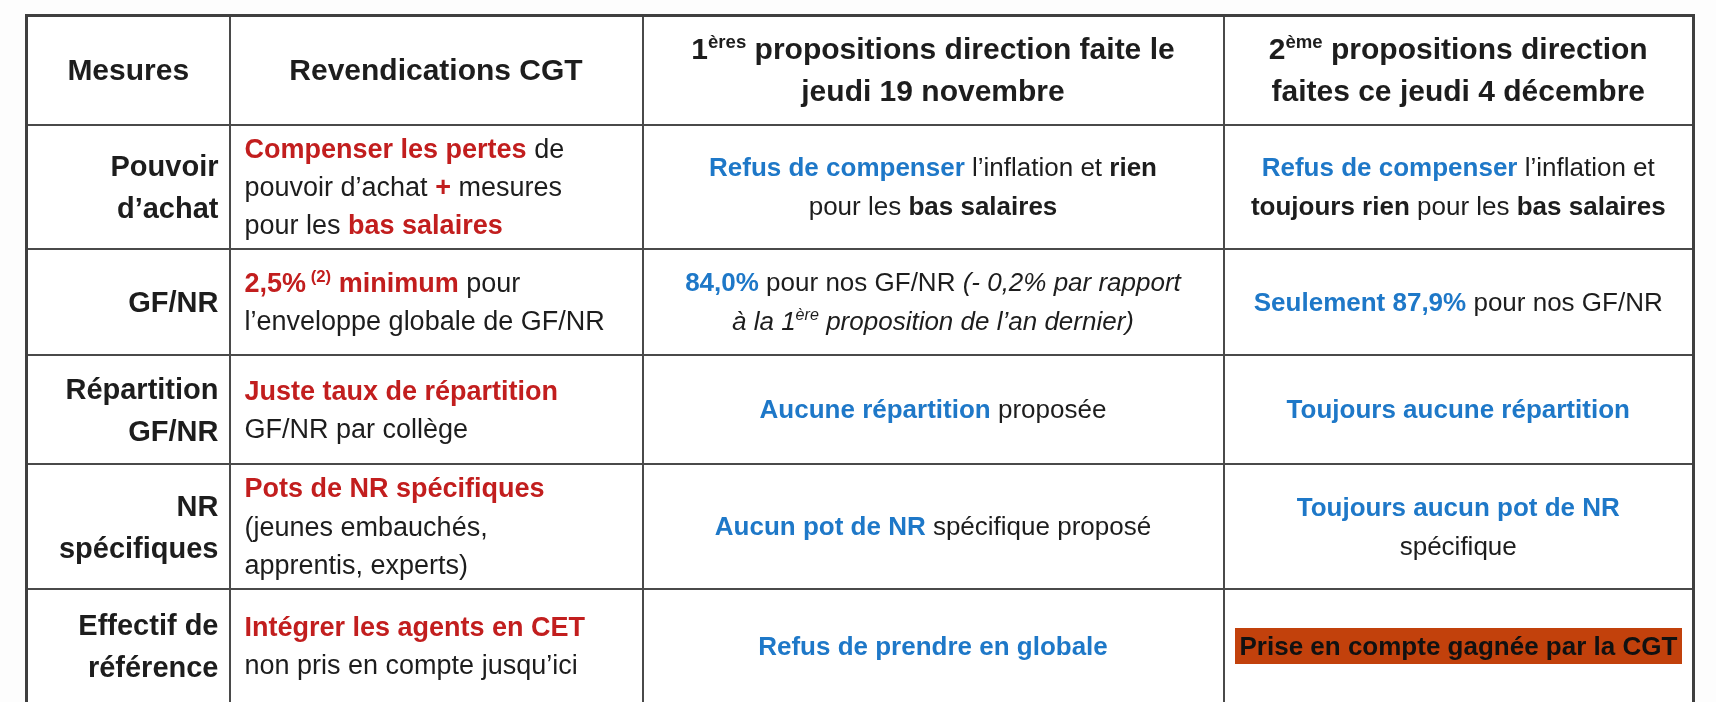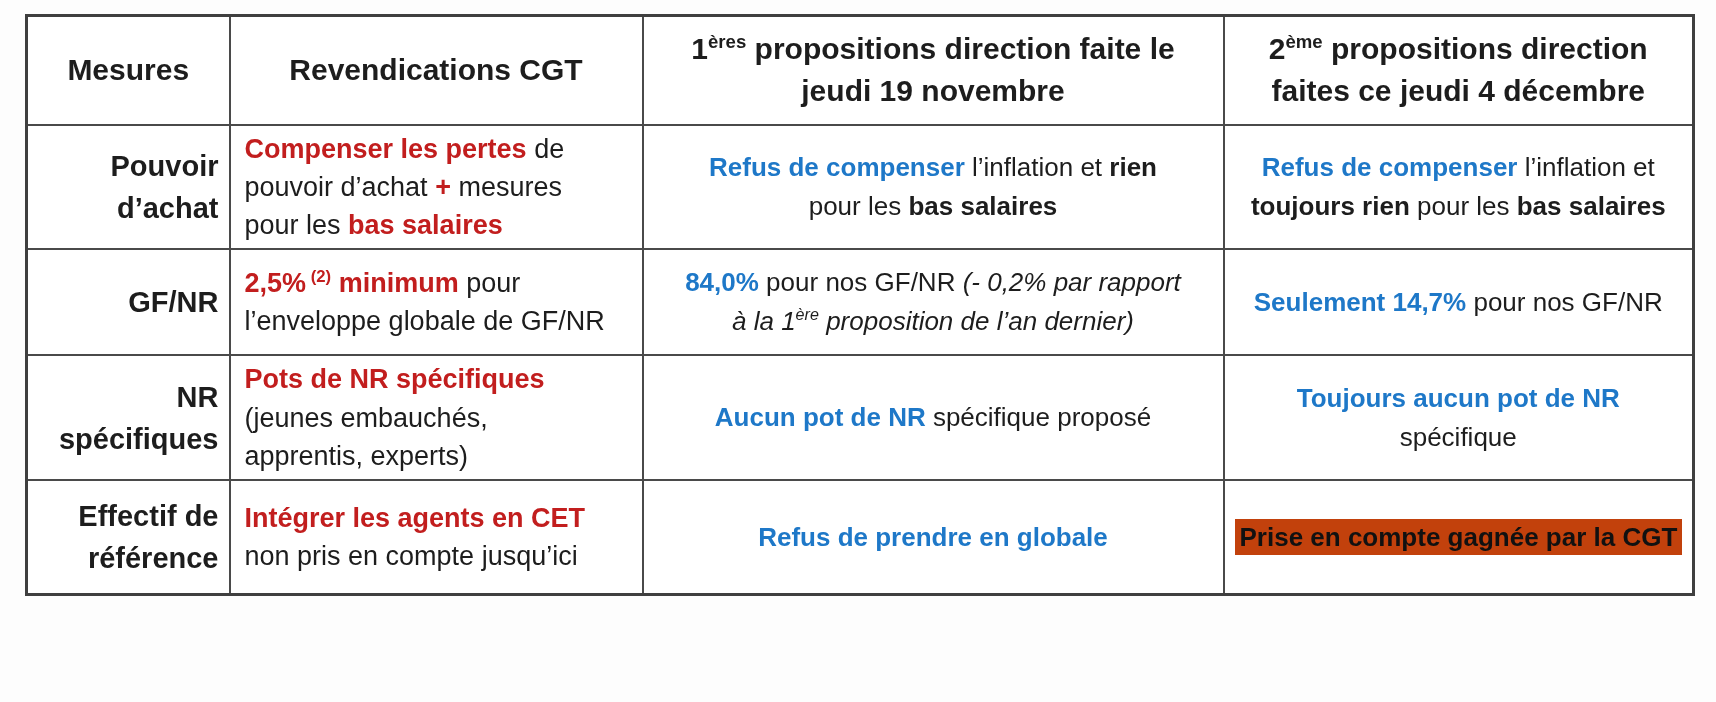--- a/index.html
+++ b/index.html
@@ -51,21 +51,29 @@
 pour les </span><span class="seg bold">bas salaires</span></td>
           <td class="c3"><span class="seg blue bold">Refus de compenser</span><span class="seg "> l’inflation et
 </span><span class="seg bold">toujours rien</span><span class="seg "> pour les </span><span class="seg bold">bas salaires</span></td>
         </tr>
         <tr style="height: 106px;">
           <td class="c0"><span class="seg bold">GF/NR</span></td>
           <td class="c1"><span class="seg red bold">2,5%</span><span class="seg red bold sup"> (2)</span><span class="seg red bold"> minimum</span><span class="seg "> pour
 l’enveloppe globale de GF/NR</span></td>
           <td class="c2"><span class="seg blue bold">84,0%</span><span class="seg "> pour nos GF/NR </span><span class="seg italic">(- 0,2% par rapport
 à la 1</span><span class="seg italic sup">ère</span><span class="seg italic"> proposition de l’an dernier)</span></td>
-          <td class="c3"><span class="seg blue bold">Seulement 14,7%</span><span class="seg "> pour nos GF/NR</span></td>
+          <td class="c3"><span class="seg blue bold">Seulement 87,9%</span><span class="seg "> pour nos GF/NR</span></td>
+        </tr>
+        <tr style="height: 109px;">
+          <td class="c0"><span class="seg bold">Répartition
+GF/NR</span></td>
+          <td class="c1"><span class="seg red bold">Juste taux de répartition</span><span class="seg ">
+GF/NR par collège</span></td>
+          <td class="c2"><span class="seg blue bold">Aucune répartition</span><span class="seg "> proposée</span></td>
+          <td class="c3"><span class="seg blue bold">Toujours aucune répartition</span></td>
         </tr>
         <tr style="height: 112px;">
           <td class="c0"><span class="seg bold">NR
 spécifiques</span></td>
           <td class="c1"><span class="seg red bold">Pots de NR spécifiques</span><span class="seg ">
 (jeunes embauchés,
 apprentis, experts)</span></td>
           <td class="c2"><span class="seg blue bold">Aucun pot de NR</span><span class="seg "> spécifique proposé</span></td>
           <td class="c3"><span class="seg blue bold">Toujours aucun pot de NR</span><span class="seg ">
 spécifique</span></td>

